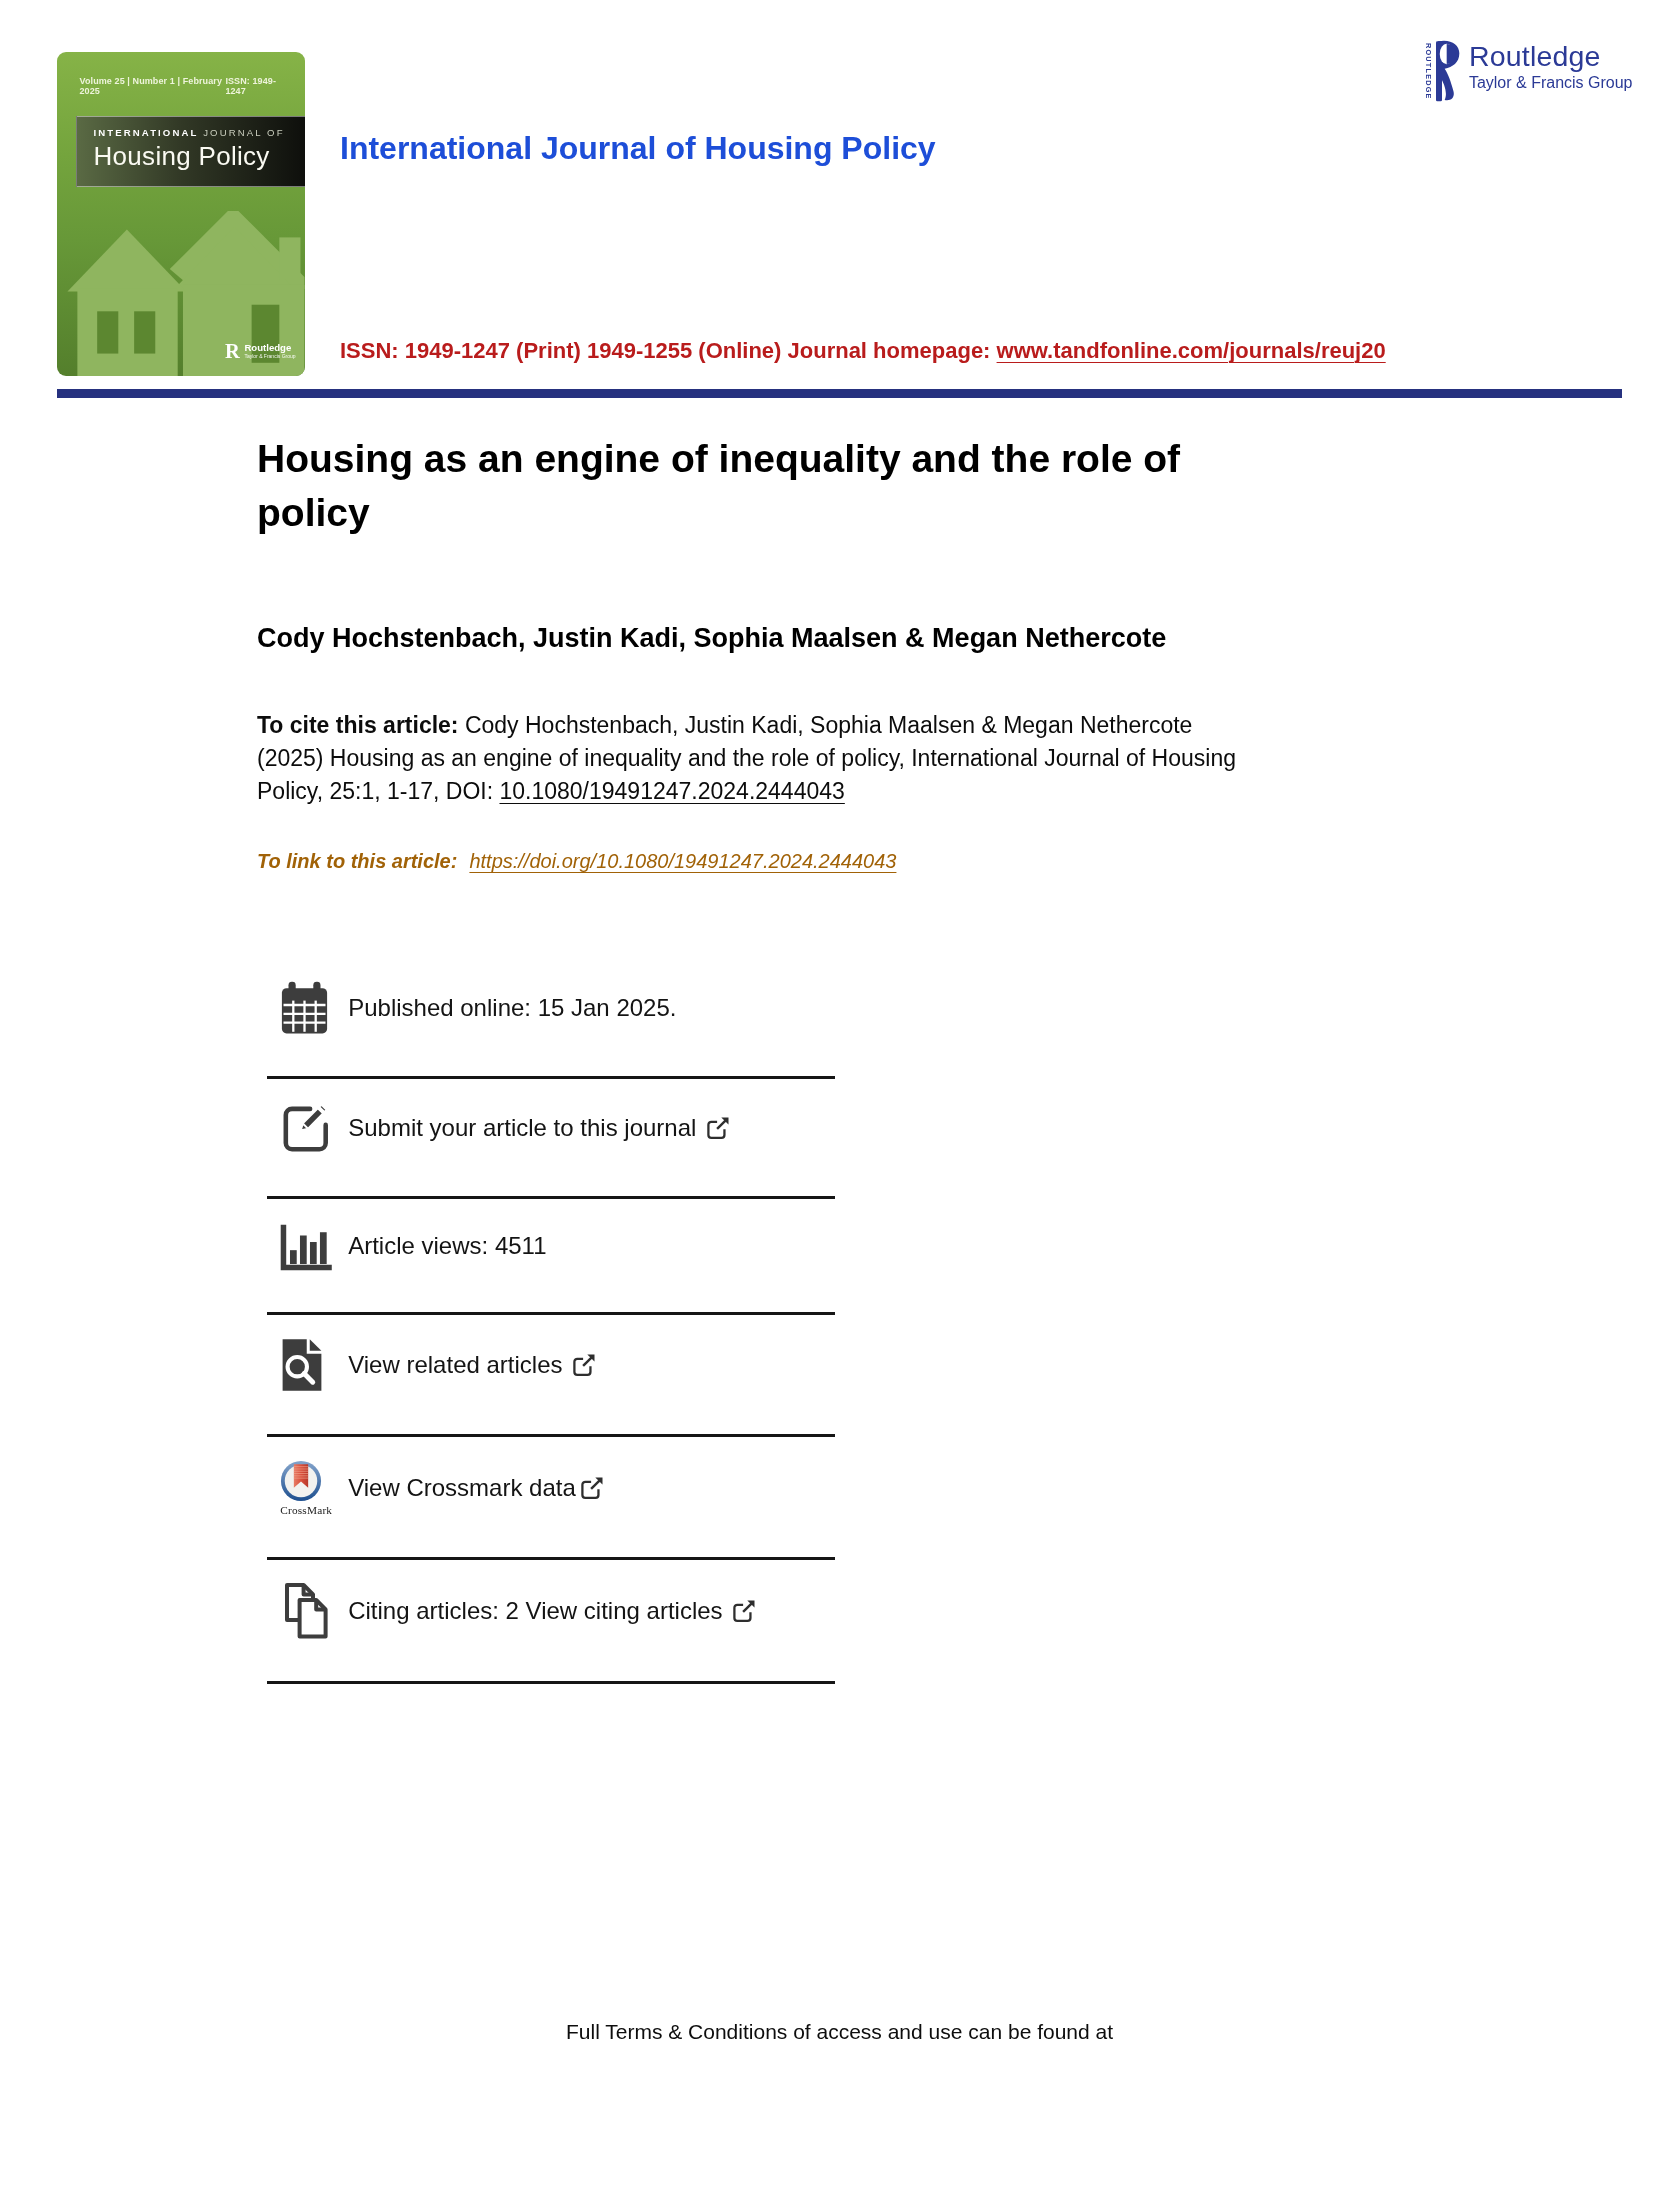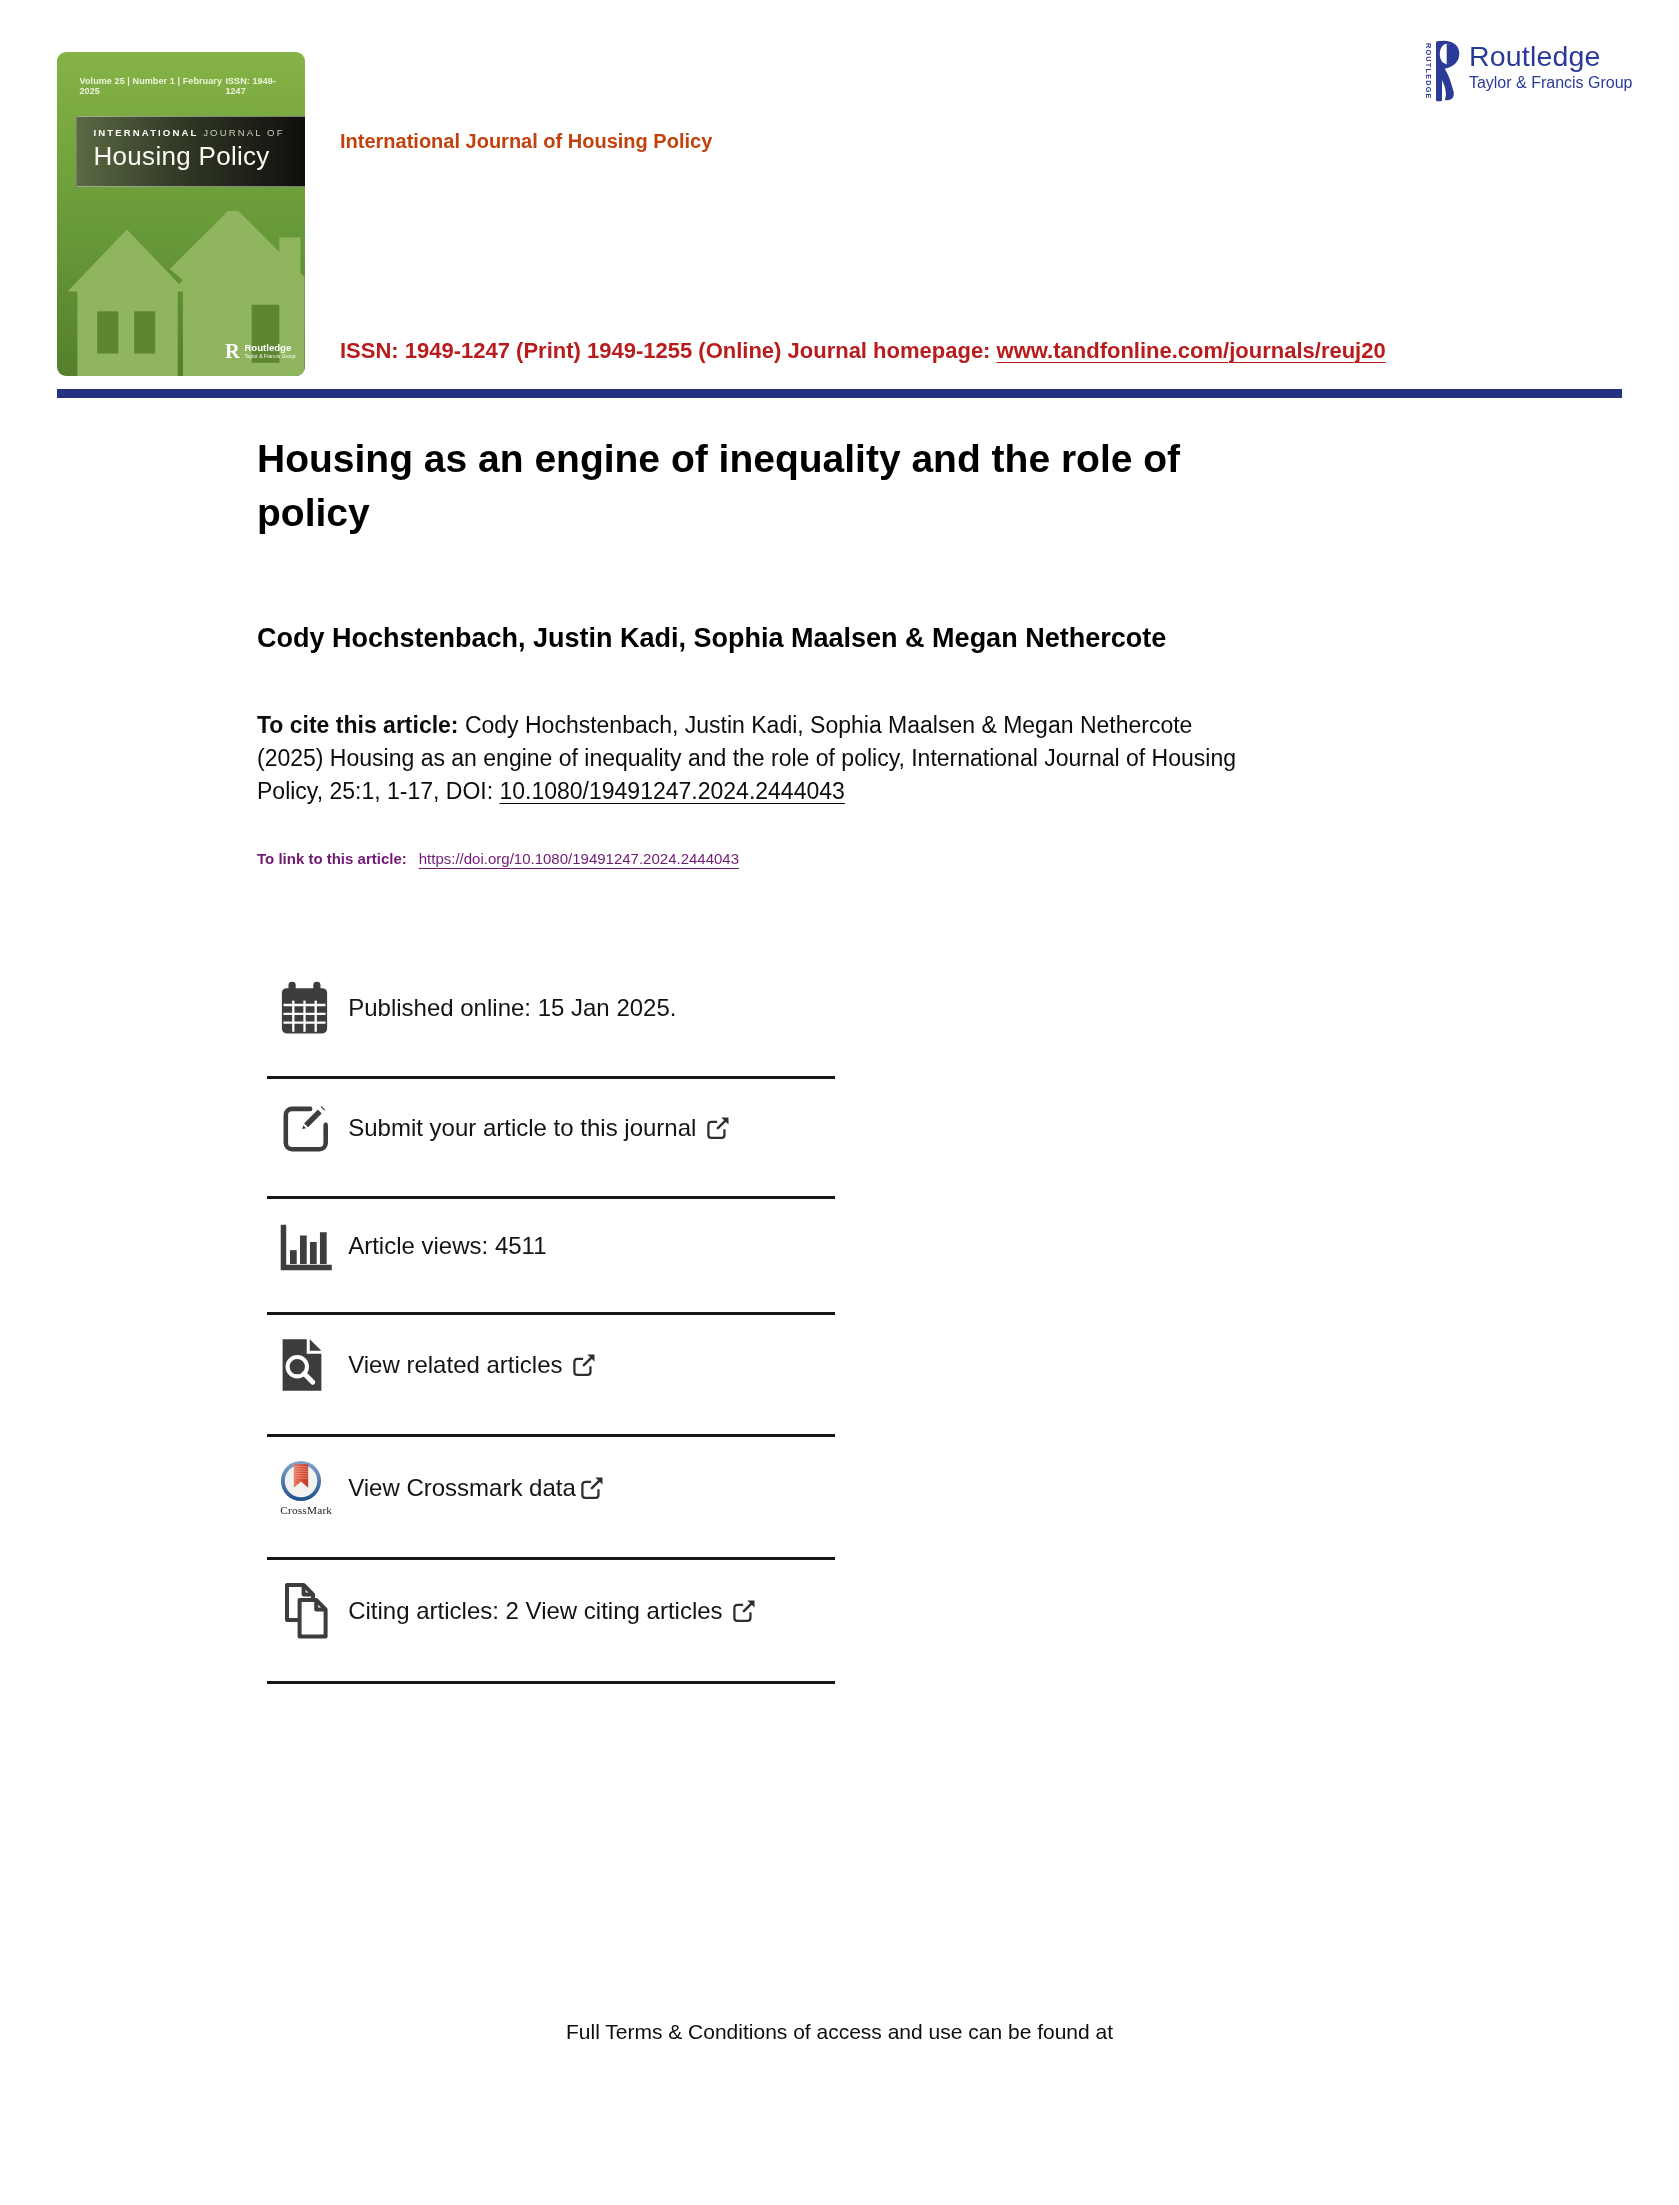--- a/index.html
+++ b/index.html
@@ -33,21 +33,21 @@
   .band-kicker .bold { font-weight:700; color:#ffffff; }
   .band-title { font-size:26px; font-weight:400; color:#fafaf2; margin-top:3.3px; letter-spacing:0.3px; }
   .cover-pub {
     position:absolute; left:168px; bottom:14.6px; display:flex; align-items:center; gap:4.6px; color:#fff;
   }
   .cover-pub .mark { font-family:"Liberation Serif", serif; font-size:20.5px; font-weight:700; line-height:1; }
   .cover-pub .nm { font-size:9.6px; font-weight:700; line-height:1.1; }
   .cover-pub .grp { font-size:5px; opacity:.92; }
 
   
-  .journal-title { position:absolute; left:340px; top:130px; font-size:20px; font-weight:700; color:#c2410c; }
+  .journal-title { position:absolute; left:340px; top:130px; font-size:32px; font-weight:700; color:#1d4ed8; }
   .issn-line { position:absolute; left:340px; top:338px; font-size:22px; font-weight:700; color:#b91c1c; white-space:nowrap; }
   .u { text-decoration:underline; text-decoration-thickness:1.3px; text-underline-offset:4px; color:inherit; }
   a { color:inherit; }
   .navy-bar { position:absolute; left:57px; top:389px; width:1565px; height:8.6px; background:#26317f; }
 
   
   .rlogo { position:absolute; left:1424px; top:40px; display:flex; align-items:flex-start; }
   .r-vert {
     writing-mode:vertical-rl; text-orientation:sideways;
     font-size:7.3px; font-weight:700; letter-spacing:1.2px; color:#2b3a96;
@@ -59,21 +59,21 @@
   .r-group { font-size:16px; margin-top:0.7px; }
 
   
   .article-title {
     position:absolute; left:257px; top:432px; width:1112px;
     font-size:39px; font-weight:700; line-height:1.38; color:#000;
   }
   .authors { position:absolute; left:257px; top:616px; font-size:27px; font-weight:700; color:#000;margin-top:7px; }
   .cite { position:absolute; left:257px; top:709px; width:1006px; font-size:23px; line-height:1.44; color:#0c0c0c; }
   .cite .lbl, .linkline .lbl { font-weight:700; }
-  .linkline { position:absolute; left:257px; top:850px; font-size:15px; color:#701a75; }
+  .linkline { position:absolute; left:257px; top:850px; font-size:20px; color:#a16207;font-style:italic; }
   .linkline .lbl { margin-right:12px; }
 
   
   .actions { position:absolute; left:267px; top:958px; width:568px; }
   .row { display:flex; align-items:center; padding:22.5px 0 41px 13.2px; border-bottom:3.3px solid #161616; }
   .icon-box { width:68px; flex:none; display:flex; flex-direction:column; align-items:flex-start; }
   .row-label { font-size:24px; color:#141414; display:flex; align-items:center; }
   .row-label .txt { white-space:nowrap; }
   .ext { margin-left:9.3px; flex:none; }
   .cm-caption { font-family:"Liberation Serif", serif; font-size:11.3px; color:#222; margin-top:2px; letter-spacing:0.2px; }

